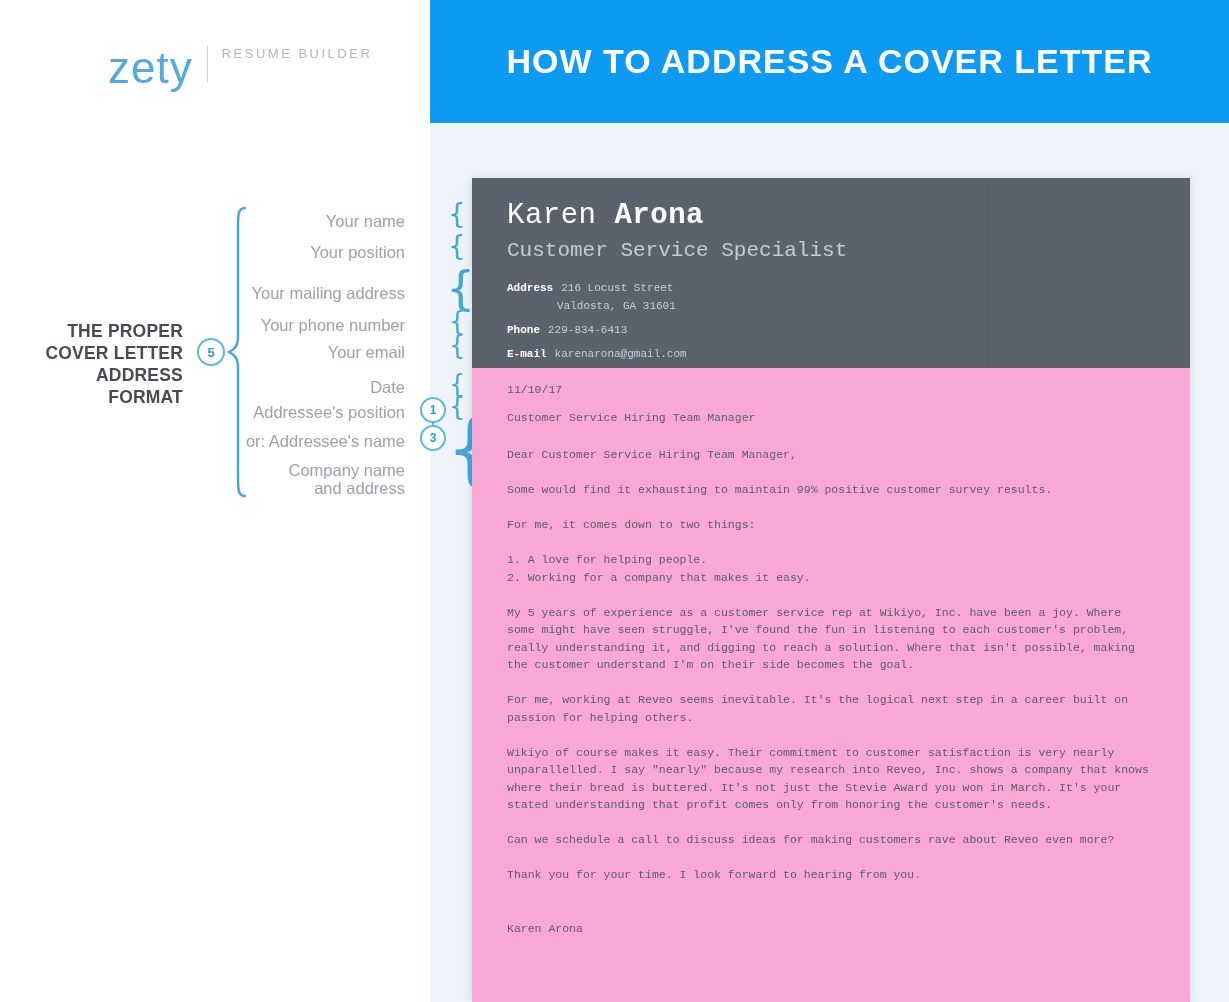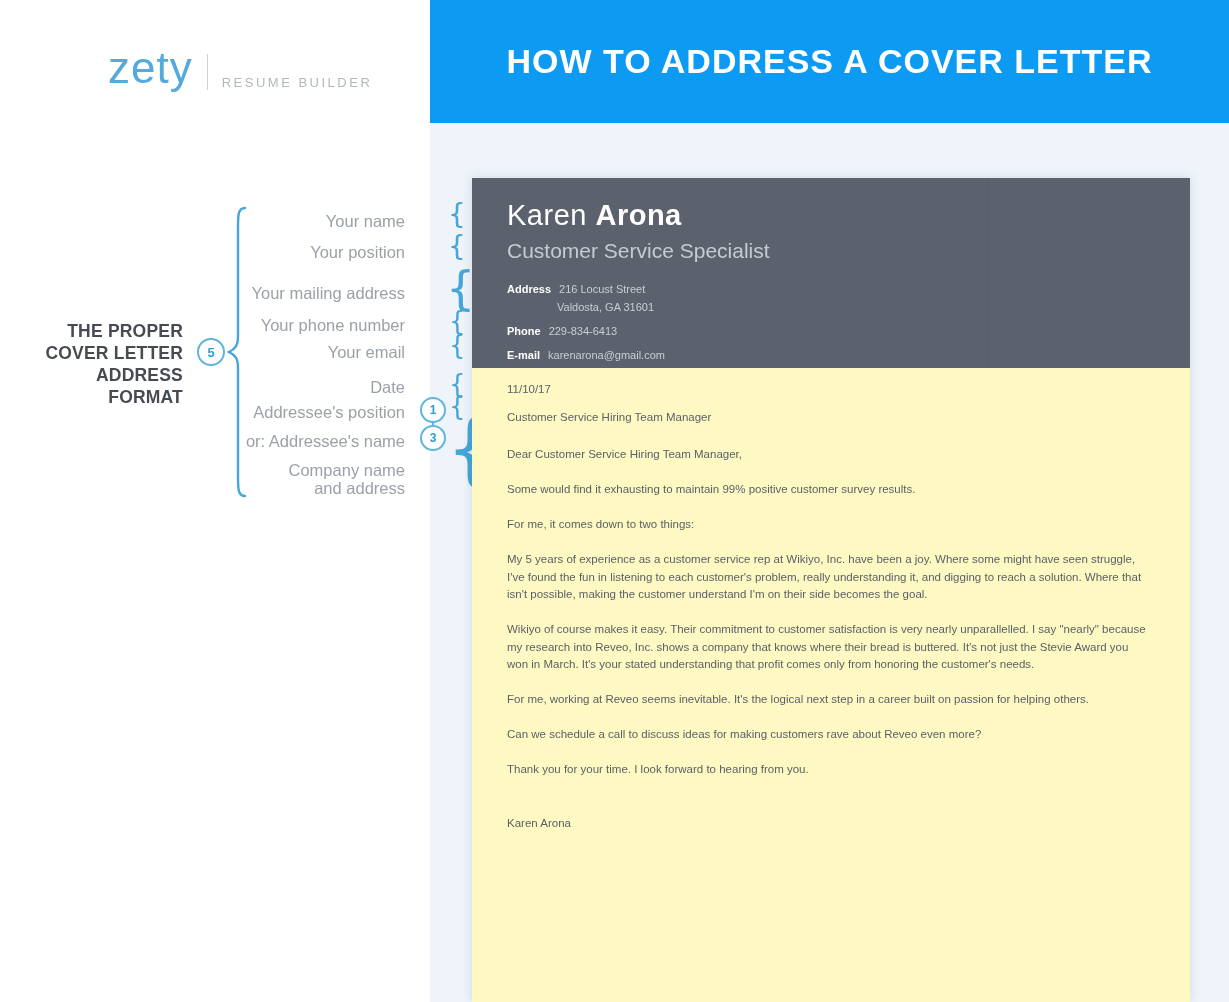--- a/index.html
+++ b/index.html
@@ -7,21 +7,21 @@
   body { font-family:"Liberation Sans", sans-serif; }
   .page { position:relative; width:1229px; height:1002px; background:#ffffff; overflow:hidden; }
 
   
   .right-bg { position:absolute; left:430px; top:0; width:799px; height:1002px; background:#eef4fa; }
   .banner { position:absolute; left:430px; top:0; width:799px; height:123px; background:#0d9af3;
             display:flex; align-items:center; justify-content:center; }
   .banner h1 { color:#ffffff; font-size:34px; font-weight:bold; letter-spacing:1px; }
 
   
-  .logo { position:absolute; left:108px; top:46px; display:flex; align-items:flex-end; }
+  .logo { position:absolute; left:108px; top:46px; display:flex; align-items:flex-start; }
   .logo .brand { font-size:44px; color:#54aadd; letter-spacing:1px; line-height:1; }
   .logo .logo-divider { width:1px; height:36px; background:#ccd1d6; margin:0 14px; }
   .logo .tagline { font-size:13px; letter-spacing:2.5px; color:#b2b7bd; }
 
   
   .anno-heading { position:absolute; left:23px; top:320px; width:160px; text-align:right;
                   font-size:17.5px; font-weight:bold; color:#464b52; line-height:22px; letter-spacing:0.2px; }
   .anno-label { position:absolute; width:260px; text-align:right; font-size:16.5px; color:#9ba1a9; line-height:20px; }
   .lab-right { right:824px; }
 
@@ -39,22 +39,22 @@
   .br-name     { left:448px; top:201px; font-size:28px; }
   .br-position { left:448px; top:233px; font-size:28px; }
   .br-mailing  { left:446px; top:265px; font-size:46px; }
   .br-phone    { left:449px; top:308px; font-size:26px; }
   .br-email    { left:449px; top:332px; font-size:26px; }
   .br-date     { left:449px; top:371px; font-size:26px; }
   .br-addrpos  { left:449px; top:393px; font-size:26px; }
   .br-company  { left:446px; top:410px; font-size:78px; }
 
   
-  .doc { position:absolute; left:472px; top:178px; width:718px; height:824px; background:#fef9c3;
-         box-shadow:0 0 10px rgba(40,60,90,0.15); }
+  .doc { position:absolute; left:472px; top:178px; width:718px; height:824px; background:#f9a8d4;
+         box-shadow:0 0 10px rgba(40,60,90,0.15);font-family:Liberation Mono, monospace; }
   .doc-header { position:relative; height:190px; background:#5c616e; padding:22px 38px 0 35px; }
   .header-divider { position:absolute; left:516px; top:0; width:1px; height:190px; background:rgba(0,0,0,0.06); }
   .doc-name { color:#ffffff; font-size:29px; font-weight:400; letter-spacing:0.5px; line-height:1.1; }
   .doc-name .last { font-weight:bold; }
   .doc-jobtitle { color:#c6cad1; font-size:21px; margin-top:7px; }
   .contact { margin-top:20px; font-size:11px; line-height:13px; }
   .contact .row { display:flex; }
   .contact .clabel { color:#ffffff; font-weight:bold; margin-right:8px; }
   .contact .cval { color:#c9cdd3; }
   .contact .indent { margin-left:50px; margin-top:5px; }
@@ -149,24 +149,28 @@
       <p class="date">11/10/17</p>
 
       <div class="recipient">
         <div>Customer Service Hiring Team Manager</div>
       </div>
 
       <p class="para">Dear Customer Service Hiring Team Manager,</p>
       <p class="para">Some would find it exhausting to maintain 99% positive customer survey results.</p>
       <p class="para">For me, it comes down to two things:</p>
 
+      <div class="para">
+        <div>1. A love for helping people.</div>
+        <div>2. Working for a company that makes it easy.</div>
+      </div>
 
       <p class="para">My 5 years of experience as a customer service rep at Wikiyo, Inc. have been a joy. Where some might have seen struggle, I've found the fun in listening to each customer's problem, really understanding it, and digging to reach a solution. Where that isn't possible, making the customer understand I'm on their side becomes the goal.</p>
+      <p class="para">For me, working at Reveo seems inevitable. It's the logical next step in a career built on passion for helping others.</p>
       <p class="para">Wikiyo of course makes it easy. Their commitment to customer satisfaction is very nearly unparallelled. I say "nearly" because my research into Reveo, Inc. shows a company that knows where their bread is buttered. It's not just the Stevie Award you won in March. It's your stated understanding that profit comes only from honoring the customer's needs.</p>
-      <p class="para">For me, working at Reveo seems inevitable. It's the logical next step in a career built on passion for helping others.</p>
       <p class="para">Can we schedule a call to discuss ideas for making customers rave about Reveo even more?</p>
       <p class="para sig-gap">Thank you for your time. I look forward to hearing from you.</p>
 
       <p class="signature">Karen Arona</p>
     </div>
   </div>
 
 </div>
 
 </body></html>

